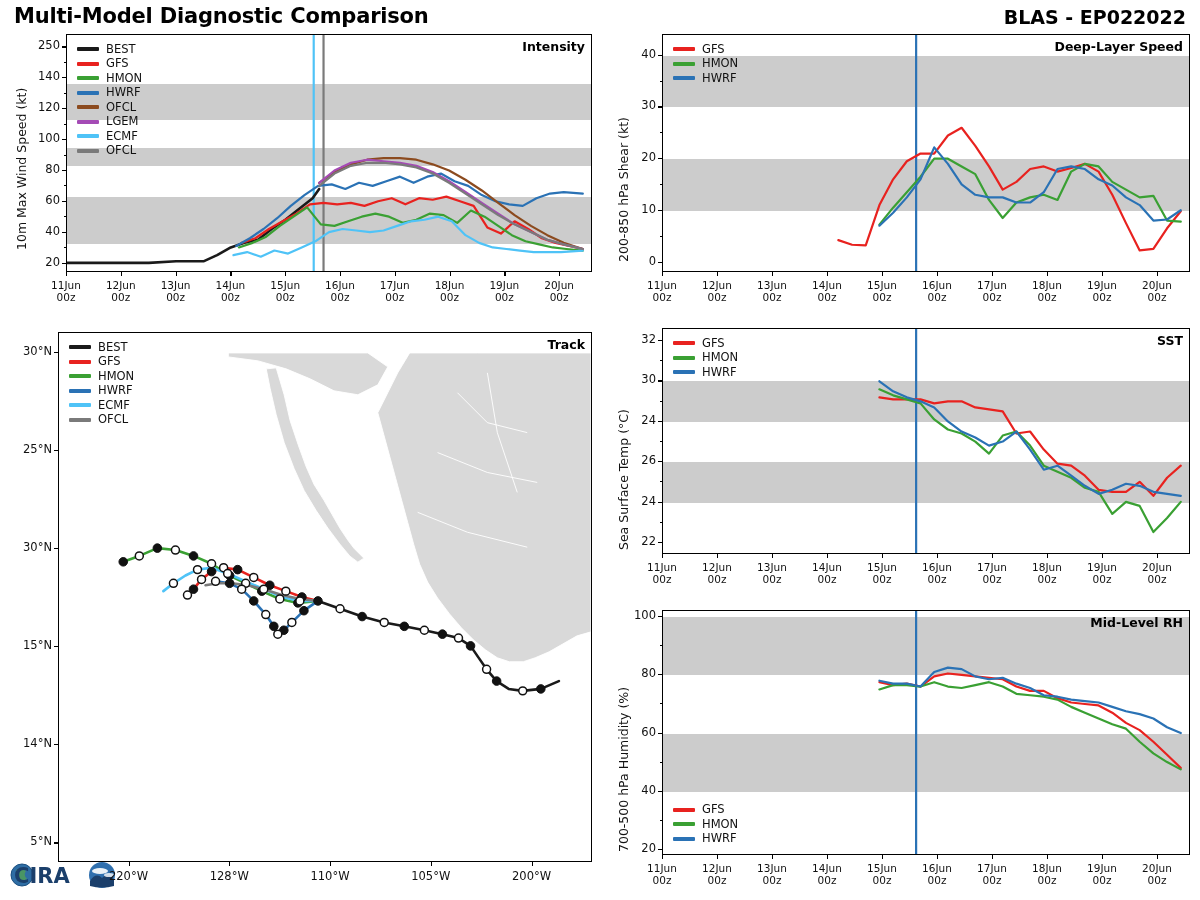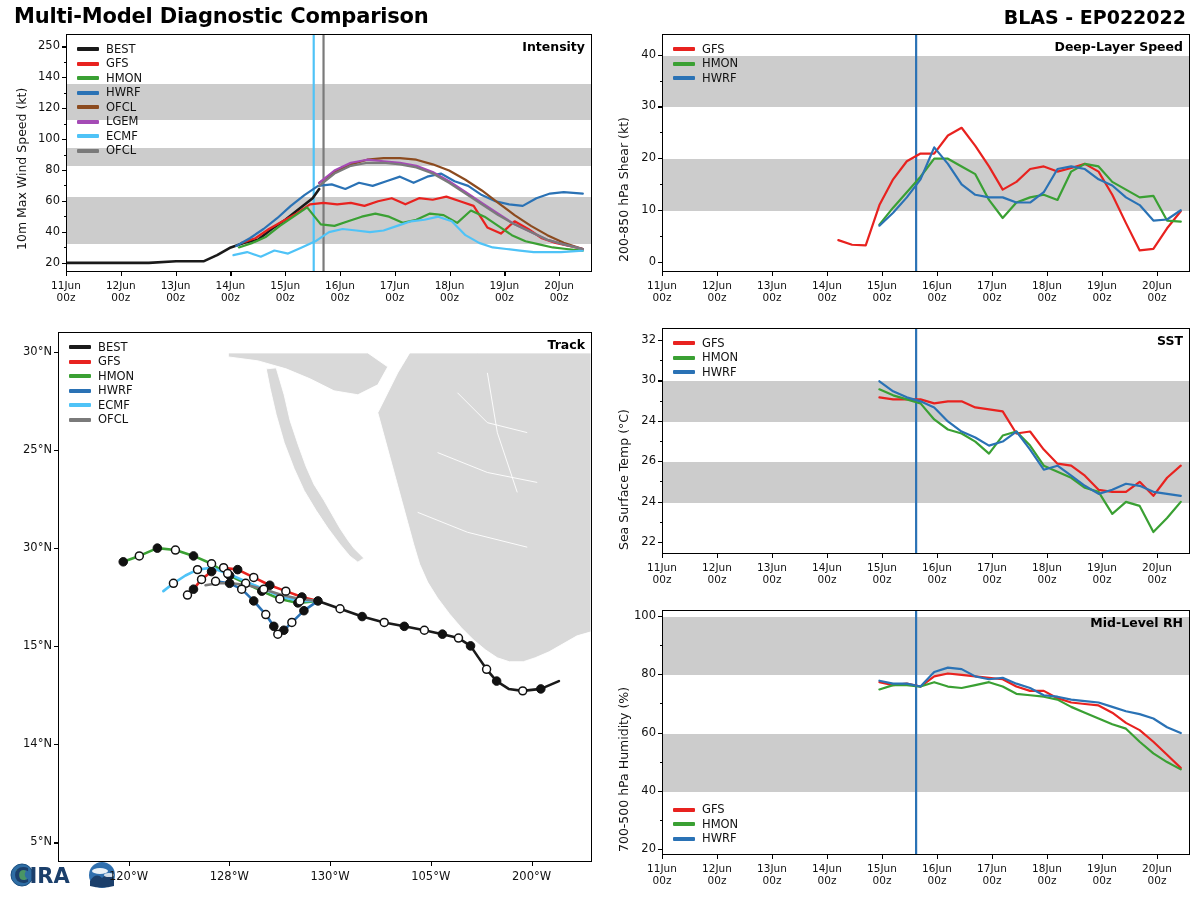--- a/index.html
+++ b/index.html
@@ -290,25 +290,25 @@
       <div class="ytick" style="left: 6px; width: 46px; top: 418.222px;">14°N</div>
       <div class="tickmark" style="left: 54px; top: 426.222px; width: 4px; height: 1.2px;"></div>
       <div class="ytick" style="left: 6px; width: 46px; top: 320.074px;">15°N</div>
       <div class="tickmark" style="left: 54px; top: 328.074px; width: 4px; height: 1.2px;"></div>
       <div class="ytick" style="left: 6px; width: 46px; top: 221.926px;">30°N</div>
       <div class="tickmark" style="left: 54px; top: 229.926px; width: 4px; height: 1.2px;"></div>
       <div class="ytick" style="left: 6px; width: 46px; top: 123.778px;">25°N</div>
       <div class="tickmark" style="left: 54px; top: 131.778px; width: 4px; height: 1.2px;"></div>
       <div class="ytick" style="left: 6px; width: 46px; top: 25.6296px;">30°N</div>
       <div class="tickmark" style="left: 54px; top: 33.6296px; width: 4px; height: 1.2px;"></div>
-      <div class="xtick" style="font-size: 11.5px; left: 98.5283px; width: 60px; top: 552px;">120°W</div>
+      <div class="xtick" style="font-size: 11.5px; left: 98.5283px; width: 60px; top: 552px;">220°W</div>
       <div class="tickmark" style="left: 128.528px; top: 544px; width: 1.2px; height: 4px;"></div>
       <div class="xtick" style="font-size: 11.5px; left: 199.283px; width: 60px; top: 552px;">128°W</div>
       <div class="tickmark" style="left: 229.283px; top: 544px; width: 1.2px; height: 4px;"></div>
-      <div class="xtick" style="font-size: 11.5px; left: 300.038px; width: 60px; top: 552px;">130°W</div>
+      <div class="xtick" style="font-size: 11.5px; left: 300.038px; width: 60px; top: 552px;">110°W</div>
       <div class="tickmark" style="left: 330.038px; top: 544px; width: 1.2px; height: 4px;"></div>
       <div class="xtick" style="font-size: 11.5px; left: 400.792px; width: 60px; top: 552px;">105°W</div>
       <div class="tickmark" style="left: 430.792px; top: 544px; width: 1.2px; height: 4px;"></div>
       <div class="xtick" style="font-size: 11.5px; left: 501.547px; width: 60px; top: 552px;">200°W</div>
       <div class="tickmark" style="left: 531.547px; top: 544px; width: 1.2px; height: 4px;"></div>
     </div>
 
   <div class="panel" style="left:600px;top:0;width:600px;height:318px;">
     <div class="ylab" style="left:16px; top:262px; transform:rotate(-90deg);">200-850 hPa Shear (kt)</div>
     <div class="plotbox" id="box-shear" style="left:62px;top:34px;width:528px;height:238px;">

